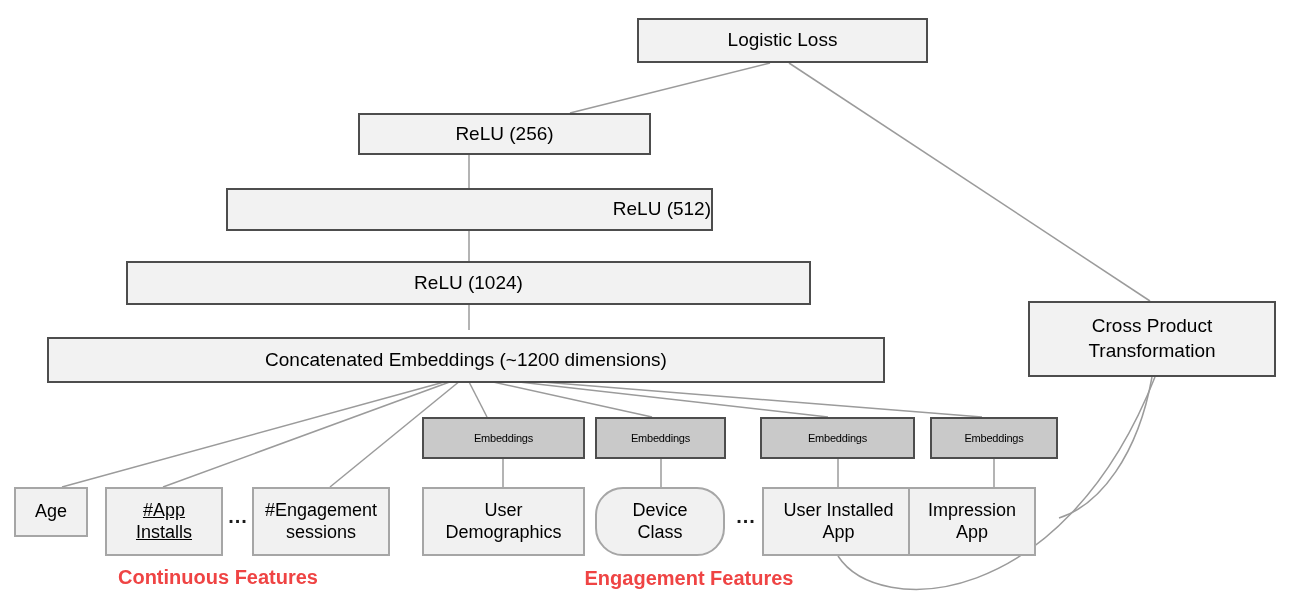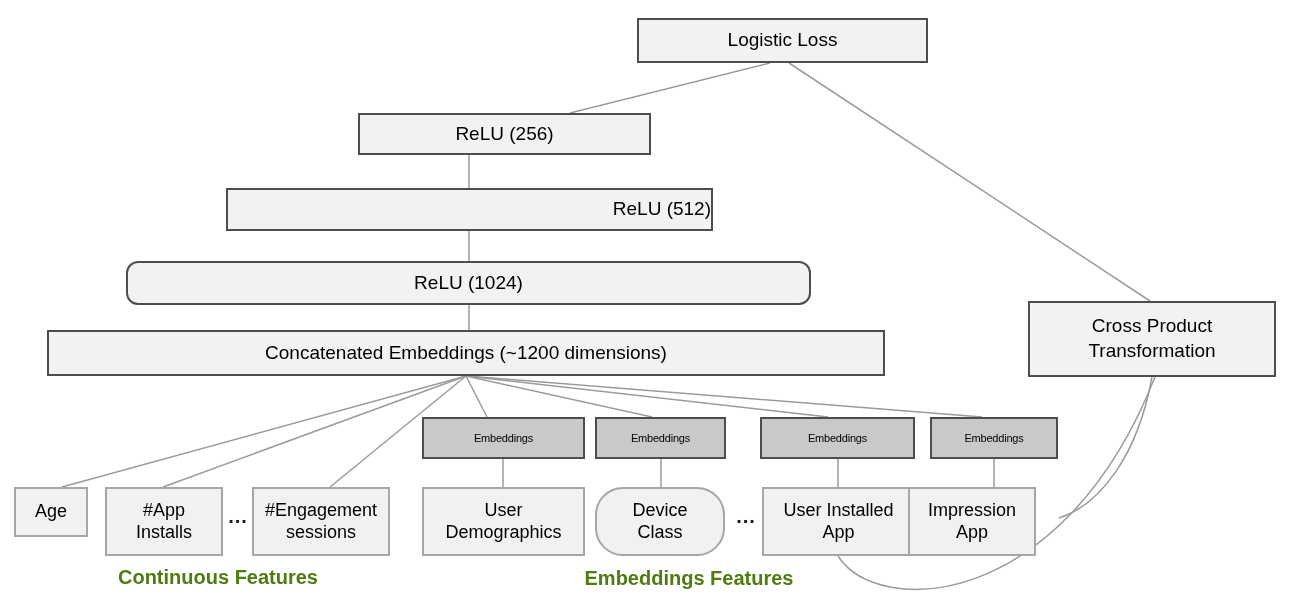--- a/index.html
+++ b/index.html
@@ -26,21 +26,21 @@
     border:2px solid var(--border-light,#a6a6a6);
     font-size:18px; line-height:1.22;
   }
   .emb {
     background:var(--emb-fill,#c9c9c9);
     border:2px solid var(--border-dark,#4d4d4d);
     font-size:11px; letter-spacing:-0.2px;
   }
   .section-label {
     position:absolute; text-align:center;
-    font-size:20px; font-weight:bold; color:#4d7c0f;
+    font-size:20px; font-weight:bold; color:#ef4444;
   }
   .dots {
     position:absolute; text-align:center;
     font-size:20px; font-weight:bold; color:#1a1a1a; letter-spacing:1px;
   }
   .ln { display:block; }
 </style>
 </head>
 <body>
 
@@ -72,25 +72,25 @@
   </div>
 
   <div class="box" style="left:322px; top:113px; width:293px; height:42px;margin-left:36px;">
     <span class="ln">ReLU (256)</span>
   </div>
 
   <div class="box" style="left:226px; top:188px; width:487px; height:43px;align-items:flex-end;">
     <span class="ln">ReLU (512)</span>
   </div>
 
-  <div class="box" style="left:126px; top:261px; width:685px; height:44px;border-radius:12px;">
+  <div class="box" style="left:126px; top:261px; width:685px; height:44px;">
     <span class="ln">ReLU (1024)</span>
   </div>
 
-  <div class="box" style="left:47px; top:330px; width:838px; height:46px;">
+  <div class="box" style="left:47px; top:337px; width:838px; height:46px;">
     <span class="ln">Concatenated Embeddings (~1200 dimensions)</span>
   </div>
 
   <div class="box" style="left:1028px; top:301px; width:248px; height:76px;">
     <span class="ln">Cross Product</span>
     <span class="ln">Transformation</span>
   </div>
 
   <div class="box emb" style="left:422px; top:417px; width:163px; height:42px;">
     <span class="ln">Embeddings</span>
@@ -102,21 +102,21 @@
     <span class="ln">Embeddings</span>
   </div>
   <div class="box emb" style="left:930px; top:417px; width:128px; height:42px;">
     <span class="ln">Embeddings</span>
   </div>
 
   <div class="box feature" style="left:14px; top:487px; width:74px; height:50px;">
     <span class="ln">Age</span>
   </div>
 
-  <div class="box feature" style="left:105px; top:487px; width:118px; height:69px;">
+  <div class="box feature" style="left:105px; top:487px; width:118px; height:69px;text-decoration:underline;">
     <span class="ln">#App</span>
     <span class="ln">Installs</span>
   </div>
 
   <div class="dots" style="left:220px; top:505px; width:36px;">...</div>
 
   <div class="box feature" style="left:252px; top:487px; width:138px; height:69px;">
     <span class="ln">#Engagement</span>
     <span class="ln">sessions</span>
   </div>
@@ -138,15 +138,15 @@
     <span class="ln">App</span>
   </div>
 
   <div class="box feature" style="left:892px; top:487px; width:128px; height:69px;margin-left:16px;">
     <span class="ln">Impression</span>
     <span class="ln">App</span>
   </div>
 
   <div class="section-label" style="left:98px; top:566px; width:240px;">Continuous Features</div>
 
-  <div class="section-label" style="left:569px; top:567px; width:240px;">Embeddings Features</div>
+  <div class="section-label" style="left:569px; top:567px; width:240px;">Engagement Features</div>
 
 </div>
 
 </body></html>

